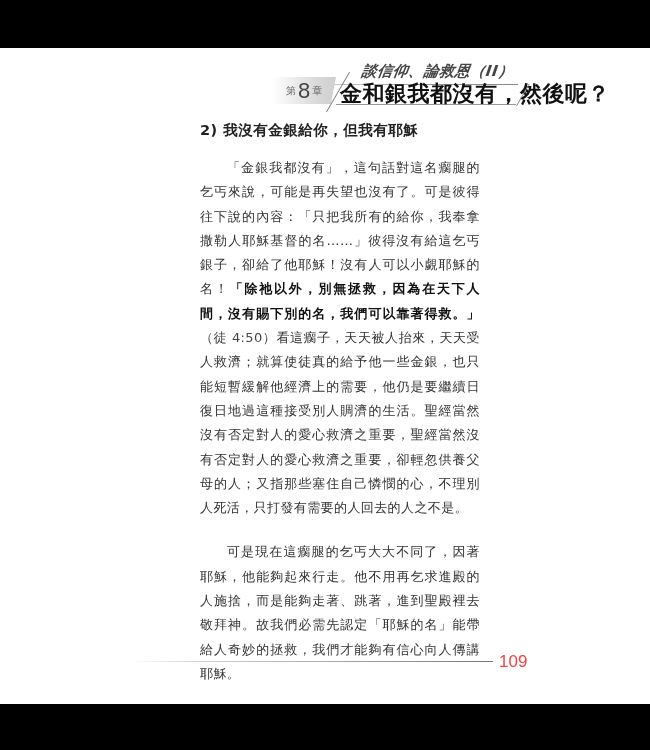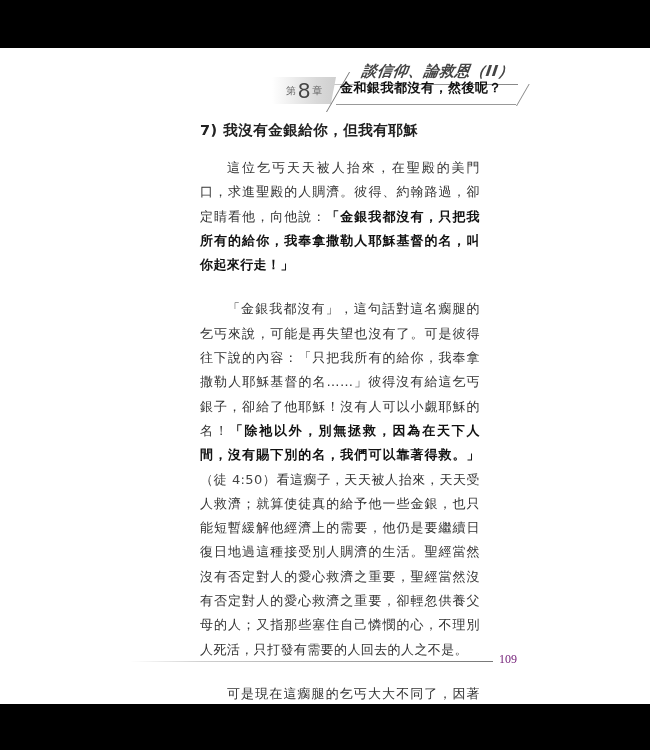--- a/index.html
+++ b/index.html
@@ -87,21 +87,21 @@
       left: 336px;
       top: 30px;
       width: 180px;
       height: 26px;
       border-bottom: 1px solid #999;
     }
     .chapter-title {
       position: absolute;
       left: 340px;
       top: 31px;
-      font-size: 13px;
+      font-size: 22px;
       font-weight: bold;
       color: #111;
       letter-spacing: 0.5px;
       white-space: nowrap;
     }
     .title-slash-right {
       position: absolute;
       left: 516px;
       top: 36px;
       width: 1px;
@@ -153,23 +153,23 @@
       left: 130px;
       top: 613px;
       width: 363px;
       height: 1px;
       background: linear-gradient(to right, rgba(200,200,200,0), #cfcfcf 20%, #9a9a9a 70%, #777);
     }
     .page-number {
       position: absolute;
       left: 499px;
       top: 604px;
-      font-size: 12px;
-      color: #701a75;
-      font-family: Liberation Serif, serif;
+      font-size: 17px;
+      color: #ef4444;
+      font-family: Liberation Sans, sans-serif;
     }
   </style>
 </head>
 <body>
 
 <div class="bar-top"></div>
 
 <div class="page">
 
   <div class="run-subtitle">談信仰、論救恩（II）</div>
@@ -178,26 +178,23 @@
   <div class="chapter-tag">
     <span class="small">第</span>
     <span class="num">8</span>
     <span class="small">章</span>
   </div>
   <div class="slash-line"></div>
   <div class="chapter-title-box"></div>
   <div class="chapter-title">金和銀我都沒有，然後呢？</div>
   <div class="title-slash-right"></div>
 
-  <div class="section-heading">7) 我沒有金銀給你，但我有耶穌</div>
+  <div class="section-heading">2) 我沒有金銀給你，但我有耶穌</div>
 
   <div class="body-text">
-    <p>
-      <span>這位乞丐天天被人抬來，在聖殿的美門口，求進聖殿的人賙濟。彼得、約翰路過，卻定睛看他，向他說：</span><b>「金銀我都沒有，只把我所有的給你，我奉拿撒勒人耶穌基督的名，叫你起來行走！」</b>
-    </p>
     <p>
       <span>「金銀我都沒有」，這句話對這名瘸腿的乞丐來說，可能是再失望也沒有了。可是彼得往下說的內容：「只把我所有的給你，我奉拿撒勒人耶穌基督的名……」彼得沒有給這乞丐銀子，卻給了他耶穌！沒有人可以小覷耶穌的名！</span><b>「除祂以外，別無拯救，因為在天下人間，沒有賜下別的名，我們可以靠著得救。」</b><span class="ref">（徒 4:50）</span><span>看這瘸子，天天被人抬來，天天受人救濟；就算使徒真的給予他一些金銀，也只能短暫緩解他經濟上的需要，他仍是要繼續日復日地過這種接受別人賙濟的生活。聖經當然沒有否定對人的愛心救濟之重要，聖經當然沒有否定對人的愛心救濟之重要，卻輕忽供養父母的人；又指那些塞住自己憐憫的心，不理別人死活，只打發有需要的人回去的人之不是。</span>
     </p>
     <p>
       <span>可是現在這瘸腿的乞丐大大不同了，因著耶穌，他能夠起來行走。他不用再乞求進殿的人施捨，而是能夠走著、跳著，進到聖殿裡去敬拜神。故我們必需先認定「耶穌的名」能帶給人奇妙的拯救，我們才能夠有信心向人傳講耶穌。</span>
     </p>
   </div>
 
   <div class="footer-rule"></div>
   <div class="page-number">109</div>

